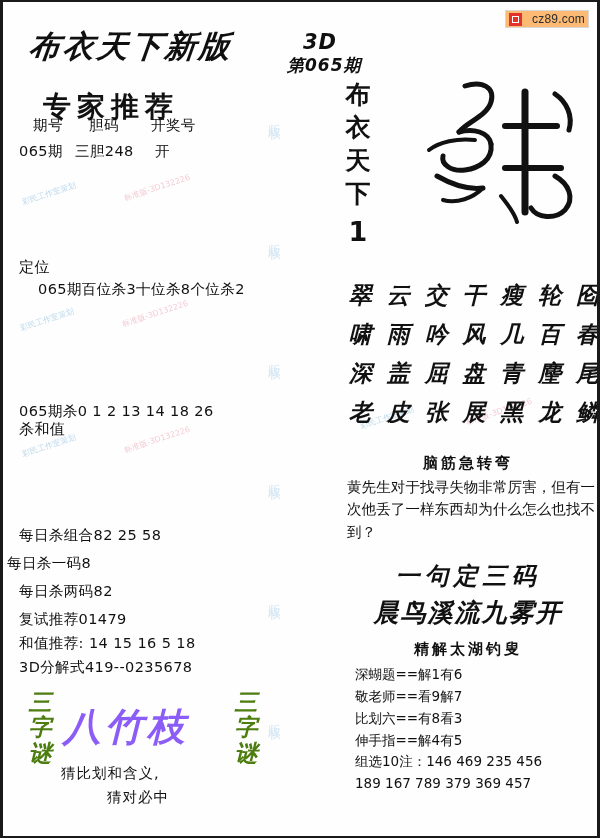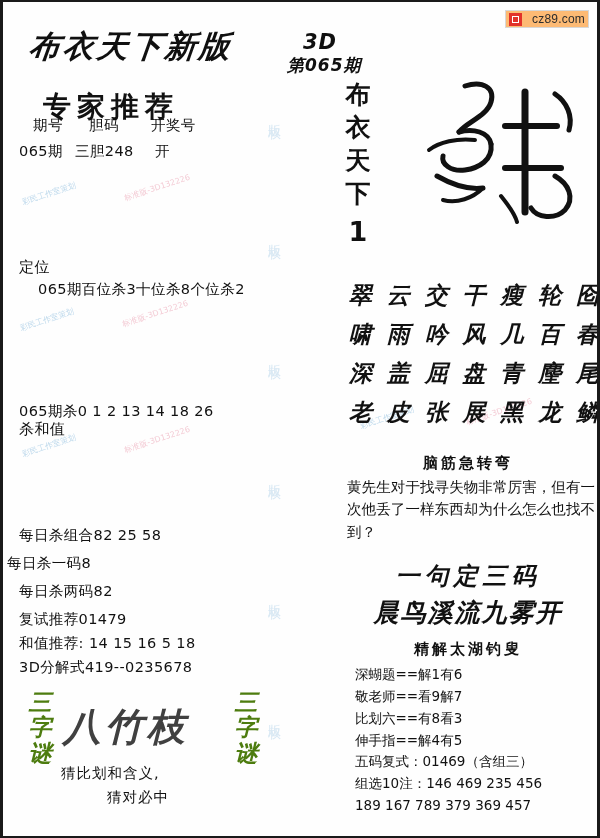--- a/index.html
+++ b/index.html
@@ -237,21 +237,21 @@
     text-align: center;
     font-style: italic;
   }
   .bazhu {
     position: absolute;
     left: 60px;
     top: 700px;
     font-size: 38px;
     font-weight: bold;
     letter-spacing: 4px;
-    color: #404040;
+    color: #8b5cf6;
     font-style: italic;
   }
   .riddle-tail {
     position: absolute;
     font-size: 14.5px;
     color: #111;
     letter-spacing: 1px;
   }
 </style>
 </head>
@@ -390,18 +390,17 @@
     <div class="r-center three-code-line">晨鸟溪流九雾开</div>
 
     <div class="r-center taihu-head">精解太湖钓叟</div>
   </div>
 
   <div class="taihu-list">
     <div>深蝴题==解1有6</div>
     <div>敬老师==看9解7</div>
     <div>比划六==有8看3</div>
     <div>伸手指==解4有5</div>
-    <div>五码复式：01469（含组三）</div>
     <div>组选10注：146 469 235 456</div>
     <div>189 167 789 379 369 457</div>
   </div>
 
 </div>
 
 </body></html>

